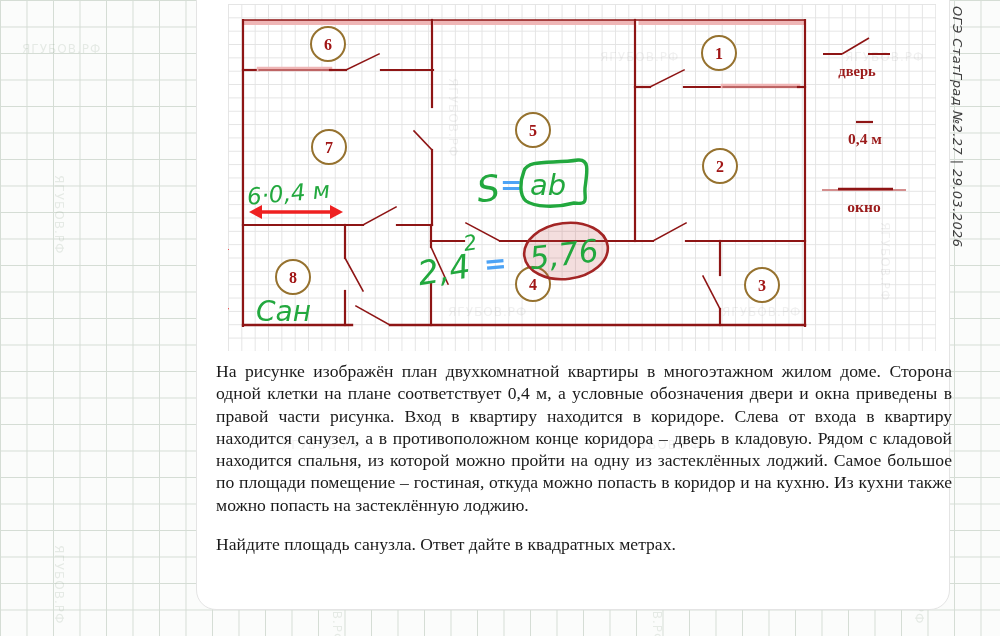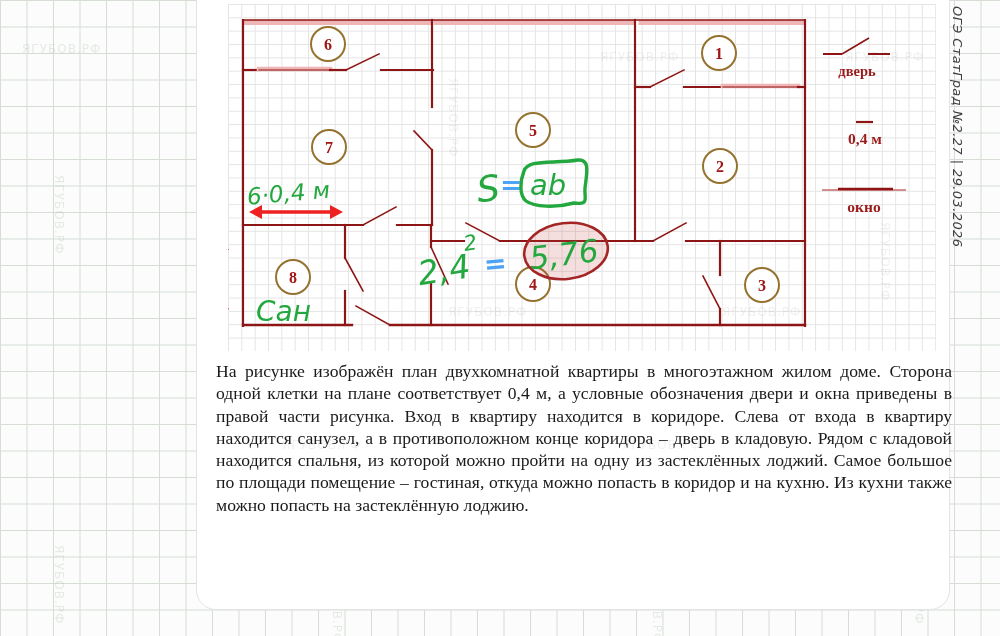--- a/index.html
+++ b/index.html
@@ -197,17 +197,18 @@
       <text x="417" y="281" class="hand green" font-size="33" transform="rotate(-9 445 265)">2,4</text>
       <text x="464" y="250" class="hand green" font-size="21" transform="rotate(-9 470 245)">2</text>
       <text x="484" y="273" class="hand blue" font-size="27" transform="rotate(-5 492 265)">=</text>
       <ellipse cx="566" cy="251" rx="42" ry="28" transform="rotate(-7 566 251)" fill="rgba(196,72,72,0.18)" stroke="#a32525" stroke-width="2.6"></ellipse>
       <text x="529" y="265" class="hand green" font-size="31" transform="rotate(-7 565 251)">5,76</text>
     </g>
   </svg>
 
   <div class="problem">
     <p>На рисунке изображён план двухкомнатной квартиры в многоэтажном жилом доме. Сторона одной клетки на плане соответствует 0,4 м, а условные обозначения двери и окна приведены в правой части рисунка. Вход в квартиру находится в коридоре. Слева от входа в квартиру находится санузел, а в противоположном конце коридора – дверь в кладовую. Рядом с кладовой находится спальня, из которой можно пройти на одну из застеклённых лоджий. Самое большое по площади помещение – гостиная, откуда можно попасть в коридор и на кухню. Из кухни также можно попасть на застеклённую лоджию.</p>
+    <p class="q">Найдите площадь санузла. Ответ дайте в квадратных метрах.</p>
   </div>
 
   <div class="caption">ОГЭ СтатГрад №2.27 | 29.03.2026</div>
 
 </div>
 
 </body></html>

